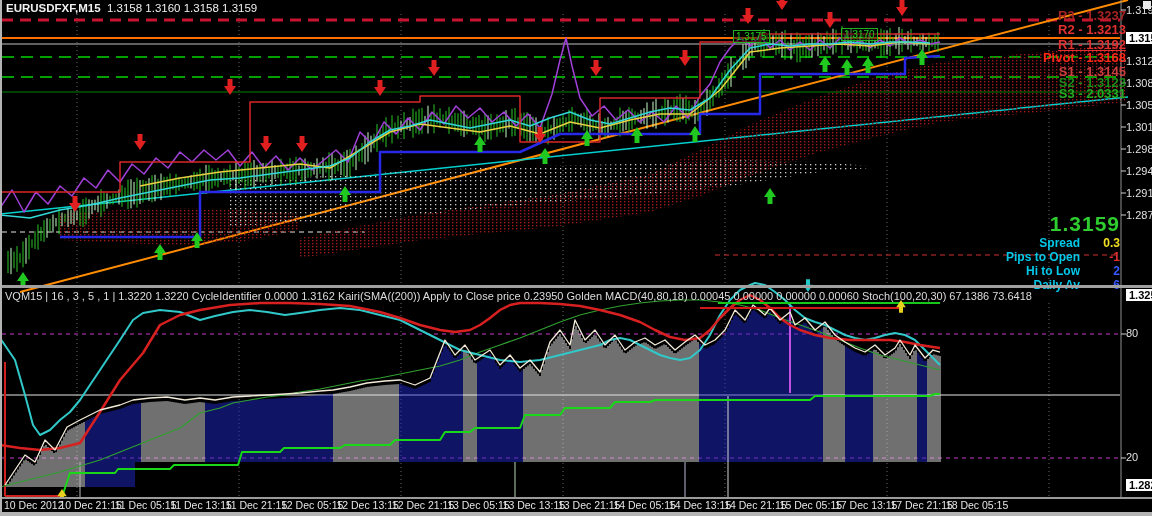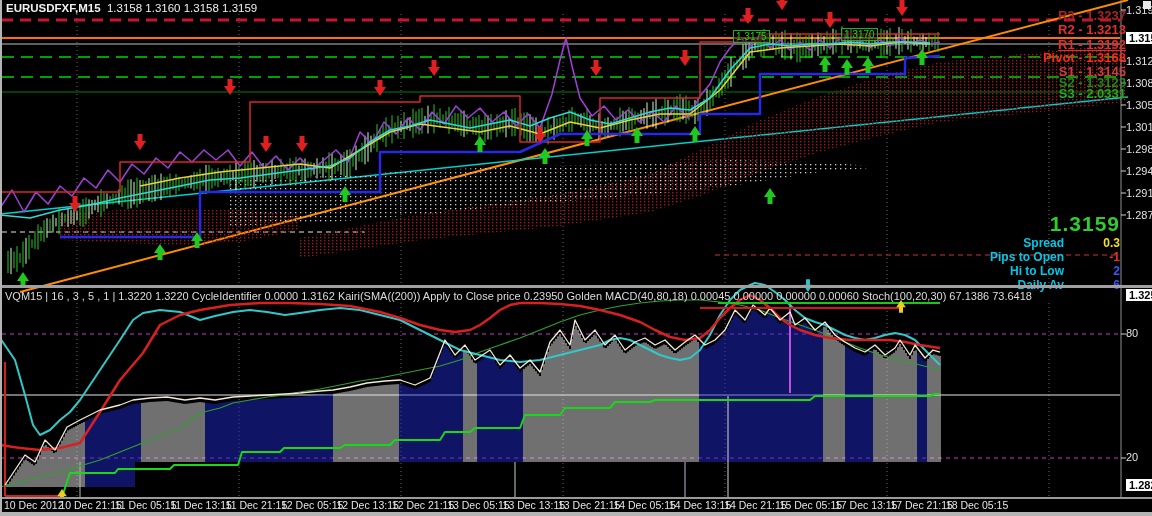--- a/index.html
+++ b/index.html
@@ -5,21 +5,21 @@
   html,body{margin:0;padding:0;background:#222;}
   #screen{position:relative;width:1152px;height:516px;background:#000;overflow:hidden;
           font-family:"Liberation Sans",sans-serif;}
   #chart-layer{position:absolute;left:0;top:0;z-index:1;}
   .ovl{position:absolute;z-index:2;white-space:nowrap;}
   #symbol-title{left:6px;top:2px;font-size:11.5px;color:#f0f0f0;}
   #symbol-title b{font-weight:bold;}
   #pivot-labels .pv{position:absolute;right:26px;font-size:13px;font-weight:bold;text-align:right;}
   #price-panel{right:32px;top:212px;text-align:right;z-index:2;}
   #big-price{font-size:21px;font-weight:bold;color:#2ecc2e;letter-spacing:1px;}
-  .prow{display:flex;justify-content:flex-end;gap:26px;font-size:12px;font-weight:bold;line-height:14px;}
+  .prow{display:flex;justify-content:flex-end;gap:10px;font-size:12px;font-weight:bold;line-height:14px;}
   .prow .pl{color:#00c8e8;}
   .prow .pvv{min-width:30px;}
   .axis-lab{position:absolute;left:1126px;font-size:11px;color:#e0e0e0;z-index:2;}
   .axis-box{background:#fff;color:#000;padding:0 3px;font-weight:bold;}
   .chart-pricebox{position:absolute;font-size:10px;color:#20d020;border:1px solid #20b020;
                   padding:0 2px;background:rgba(0,0,0,.5);z-index:2;}
   #indicator-header{left:5px;top:290px;font-size:11px;color:#dcdcdc;z-index:2;}
   #copyright{left:4px;top:486px;font-size:11px;color:#f2f2f2;z-index:3;}
   #timestamps .ts{position:absolute;top:0;font-size:10.5px;color:#e4e4e4;}
   #timestamp-row{left:0;top:499px;width:969px;height:13px;background:#000;z-index:3;}

